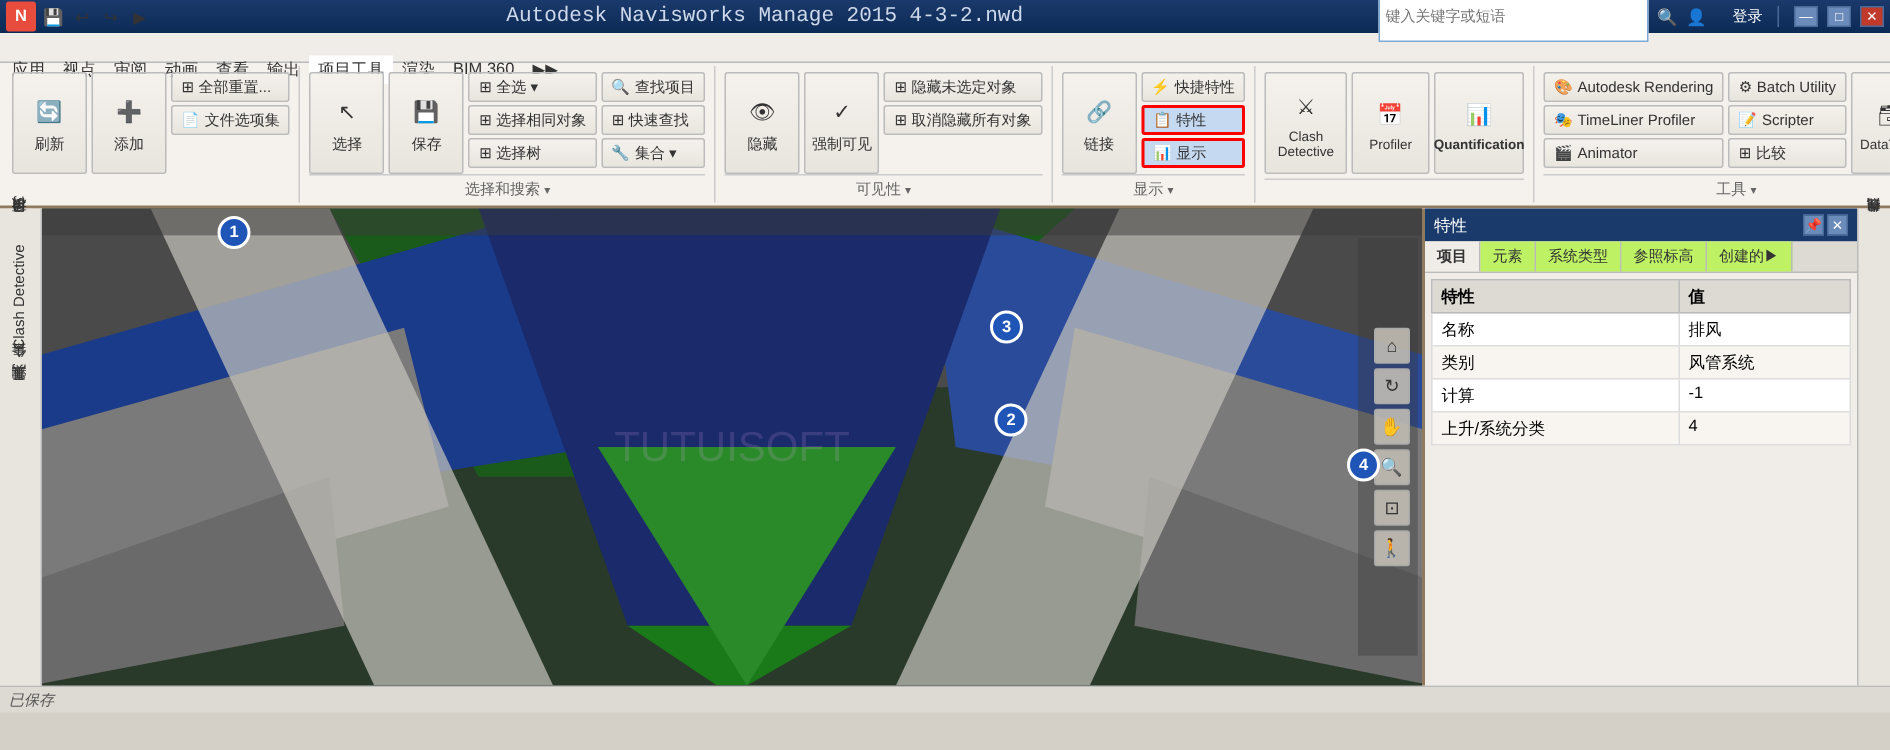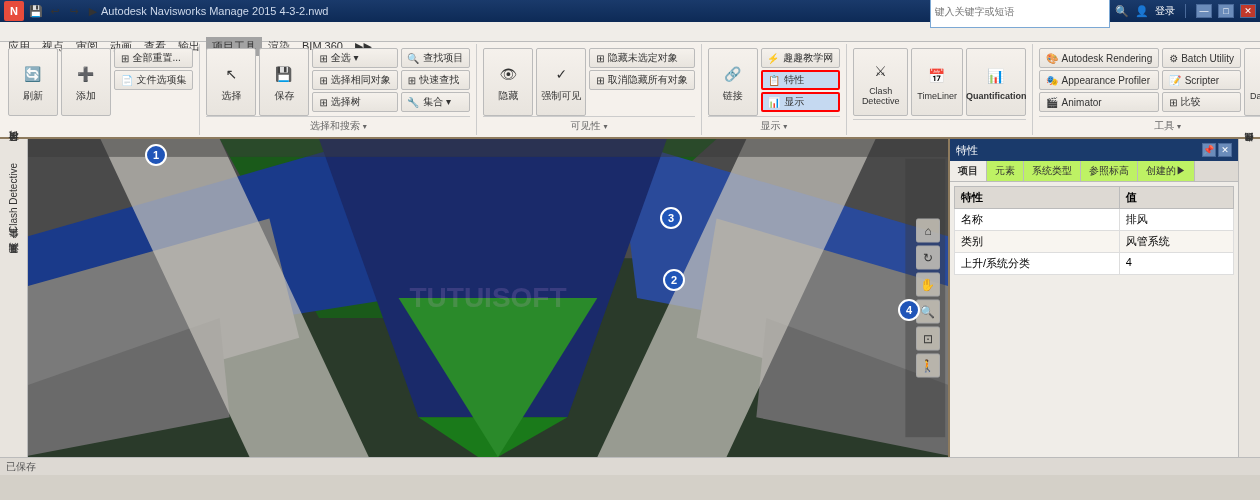--- a/index.html
+++ b/index.html
@@ -10,41 +10,41 @@
       height: 22px;
       background: linear-gradient(to bottom, #1a3a6b, #0d2a56);
       display: flex;
       align-items: center;
       justify-content: space-between;
       padding: 0 4px;
       color: white;
       font-size: 11px;
     }
     .title-bar-left { display: flex; align-items: center; gap: 4px; }
-    .title-bar-title { flex: 1; font-size: 11px; color: #cdd8ea; }
+    .title-bar-title { flex: 1; text-align: center; font-size: 14px; color: #cdd8ea; font-family: Liberation Mono, monospace; }
     .title-btn { width: 16px; height: 14px; background: #6b8cba; border: 1px solid #4a6a9a; color: white; font-size: 9px; display: flex; align-items: center; justify-content: center; cursor: pointer; }
     .title-btn.close { background: #c0392b; }
 
     
     .menu-bar {
       height: 20px;
       background: #f0ede8;
       display: flex;
       align-items: center;
       padding: 0 2px;
       border-bottom: 1px solid #bbb;
       font-size: 11px;
     }
     .menu-item {
       padding: 2px 6px;
       cursor: pointer;
       color: #333;
       margin-top: 29px;
     }
-    .menu-item.active { background: #a3a3a3; }
+    .menu-item.active { background: #ffffff; }
 
     
     .ribbon {
       background: #f5f1ec;
       border-bottom: 2px solid #8e7b5e;
     }
     .ribbon-content {
       height: 95px;
       display: flex;
       align-items: stretch;
@@ -158,21 +158,21 @@
 
     
     .watermark {
       position: absolute;
       top: 50%;
       left: 50%;
       transform: translate(-50%, -50%);
       opacity: 0.15;
       color: #f0abfc;
       font-size: 28px;
-      font-weight: bold;
+      font-weight: normal;
       text-align: center;
       pointer-events: none;
       z-index: 5;
     }
 
     
     .right-panel {
       width: 290px;
       background: #f0ede8;
       border-left: 2px solid #8e7b5e;
@@ -273,20 +273,21 @@
 
     .status-bar {
       height: 18px;
       background: #ddd9d3;
       border-top: 1px solid #bbb;
       display: flex;
       align-items: center;
       padding: 0 6px;
       font-size: 10px;
       color: #555;
+      font-style: italic;
     }
 
     
     .viewport svg {
       width: 100%;
       height: 100%;
     }
 
     
     .nav-icon {
@@ -329,21 +330,21 @@
       <div class="qa-btn">↪</div>
       <div class="qa-btn">▶</div>
     </div>
   </div>
   <div class="title-bar-title">Autodesk Navisworks Manage 2015  4-3-2.nwd</div>
   <div style="display:flex;align-items:center;gap:6px;">
 
     <input type="text" class="search-input" style="width: 180px; height: 16px; font-size: 10px;" placeholder="键入关键字或短语">
     <div style="color:#aaa;font-size:11px;cursor:pointer;">🔍</div>
     <div style="color:#aaa;font-size:11px;">👤</div>
-    <div style="color:white;font-size:10px;cursor:pointer;">登录</div>
+    <div style="color:white;font-size:10px;cursor:pointer;margin-left:11px;">登录</div>
     <div style="width:1px;height:14px;background:#4a6a9a;margin:0 4px;"></div>
     <div class="title-btn">—</div>
     <div class="title-btn">□</div>
     <div class="title-btn close">✕</div>
   </div>
 </div>
 
 <div class="menu-bar">
   <div class="menu-item">应用</div>
   <div class="menu-item">视点</div>
@@ -457,21 +458,21 @@
       <div class="ribbon-group-content">
         <div class="ribbon-col">
           <div class="ribbon-btn-large">
             <div class="icon-box">🔗</div>
             <span>链接</span>
           </div>
         </div>
         <div class="ribbon-col">
           <div class="ribbon-btn-small">
             <span>⚡</span>
-            <span>趣趣教学网</span>
+            <span>快捷特性</span>
           </div>
           <div class="ribbon-btn-small active" style="border: 2px solid red;">
             <span>📋</span>
             <span>特性</span>
           </div>
           <div class="ribbon-btn-small active" style="border: 2px solid red;">
             <span>📊</span>
             <span>显示</span>
           </div>
         </div>
@@ -480,40 +481,40 @@
     </div>
 
     <div class="ribbon-group">
       <div class="ribbon-group-content">
         <div class="ribbon-btn-large" style="width:55px;">
           <div class="icon-box">⚔</div>
           <span style="font-size:9px;">Clash Detective</span>
         </div>
         <div class="ribbon-btn-large" style="width:52px;">
           <div class="icon-box">📅</div>
-          <span style="font-size:9px;">TimeLiner</span>
+          <span style="font-size:9px;">Profiler</span>
         </div>
         <div class="ribbon-btn-large" style="width:60px;">
           <div class="icon-box">📊</div>
           <span style="font-size:9px;font-weight:bold;">Quantification</span>
         </div>
       </div>
       <div class="ribbon-group-label">&nbsp;</div>
     </div>
 
     <div class="ribbon-group">
       <div class="ribbon-group-content">
         <div class="ribbon-col">
           <div class="ribbon-btn-small">
             <span>🎨</span>
             <span>Autodesk Rendering</span>
           </div>
           <div class="ribbon-btn-small">
             <span>🎭</span>
-            <span>Appearance Profiler</span>
+            <span>TimeLiner Profiler</span>
           </div>
           <div class="ribbon-btn-small">
             <span>🎬</span>
             <span>Animator</span>
           </div>
         </div>
         <div class="ribbon-col">
           <div class="ribbon-btn-small">
             <span>⚙</span>
             <span>Batch Utility</span>
@@ -630,20 +631,24 @@
         <tbody id="props-tbody">
         <tr>
               <td>名称</td>
               <td>排风</td>
             </tr>
             <tr>
               <td>类别</td>
               <td>风管系统</td>
             </tr>
             <tr>
+              <td>计算</td>
+              <td>-1</td>
+            </tr>
+            <tr>
               <td>上升/系统分类</td>
               <td>4</td>
             </tr>
           </tbody>
       </table>
     </div>
   </div>
 
   <div style="width:22px;background:#e8e4de;border-left:1px solid #bbb;display:flex;flex-direction:column;align-items:center;padding-top:4px;">
     <div class="sidebar-item" style="font-size:9px;">保存的视点</div>

